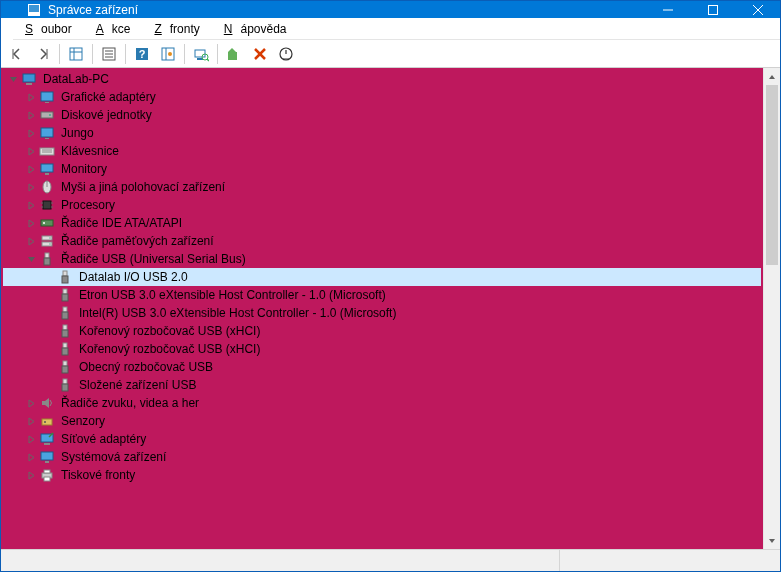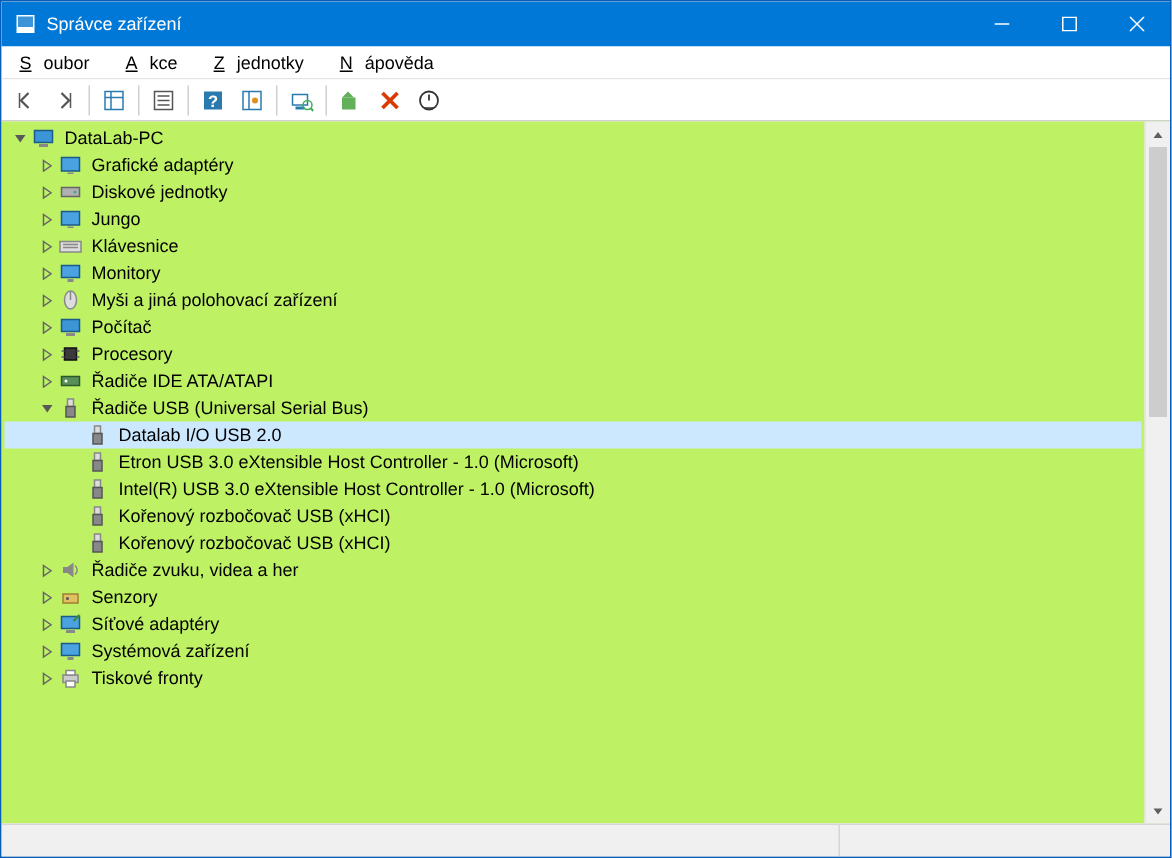--- a/index.html
+++ b/index.html
@@ -1,31 +1,31 @@
 <!DOCTYPE html>
 <html><head>
 <meta charset="utf-8">
 <style>
   * { box-sizing: border-box; margin: 0; padding: 0; }
   body { font-family: "Segoe UI", Tahoma, sans-serif; font-size: 12px; background: #fff; width: 781px; height: 572px; overflow: hidden; display: flex; flex-direction: column; border: 1px solid #0a5db6; }
   
-  .titlebar { background: #0078d7; color: #fff; height: 30px; display: flex; align-items: center; padding: 0 0 0 8px; }
+  .titlebar { background: #0078d7; color: #fff; height: 17px; display: flex; align-items: center; padding: 0 0 0 25px; }
   .titlebar .app-icon { width: 16px; height: 16px; margin-right: 6px; }
   .titlebar .title { flex: 1; font-size: 12px; }
   .titlebar .win-btn { width: 45px; height: 30px; display: flex; align-items: center; justify-content: center; cursor: default; }
   
-  .menubar { background: #fff; border-bottom: 1px solid #e5e5e5; height: 22px; display: flex; align-items: center; padding: 0 4px; }
+  .menubar { background: #fff; border-bottom: 1px solid #e5e5e5; height: 22px; display: flex; align-items: center; padding: 0 4px; margin-left: 12px; }
   .menubar span { padding: 2px 8px; cursor: default; font-size: 12px; }
   .menubar span u { text-decoration: underline; }
   
   .toolbar { background: #fff; border-bottom: 1px solid #d0d0d0; height: 28px; display: flex; align-items: center; padding: 0 4px; gap: 2px; }
   .toolbar .btn { width: 24px; height: 24px; display: flex; align-items: center; justify-content: center; cursor: default; border: 1px solid transparent; }
   .toolbar .sep { width: 1px; height: 20px; background: #d0d0d0; margin: 0 2px; }
   
-  .content { flex: 1; display: flex; overflow: hidden; background: #bef264; }
+  .content { flex: 1; display: flex; overflow: hidden; background: #be185d; }
   .tree { flex: 1; overflow-y: auto; overflow-x: hidden; padding: 2px; font-size: 12px; }
   .scrollbar { width: 17px; background: #f0f0f0; display: flex; flex-direction: column; border-left: 1px solid #e5e5e5; }
   .scrollbar .sbtn { height: 17px; display:flex; align-items:center; justify-content:center; background:#f0f0f0; }
   .scrollbar .track { flex: 1; position: relative; }
   .scrollbar .thumb { position: absolute; top: 0; left: 2px; right: 2px; height: 180px; background: #cdcdcd; }
   .row { display: flex; align-items: center; height: 18px; cursor: default; }
   .row.selected { background: #cce8ff; }
   .row.selected .label { background: #cce8ff; }
   .twisty { width: 12px; height: 12px; display: flex; align-items: center; justify-content: center; margin-right: 2px; }
   .twisty.empty { visibility: hidden; }
@@ -62,21 +62,21 @@
     <svg width="10" height="10" viewBox="0 0 10 10">
         <line x1="0" y1="0" x2="10" y2="10" stroke="#fff" stroke-width="1"></line>
         <line x1="10" y1="0" x2="0" y2="10" stroke="#fff" stroke-width="1"></line>
       </svg>
   </div>
 </div>
 
 <div class="menubar">
   <span><u>S</u><span id="m-file-rest">oubor</span></span>
   <span><u>A</u><span id="m-action-rest">kce</span></span>
-  <span><u>Z</u><span id="m-view-rest">jednotky</span></span>
+  <span><u>Z</u><span id="m-view-rest">fronty</span></span>
   <span><u>N</u><span id="m-help-rest">ápověda</span></span>
 </div>
 
 <div class="toolbar">
   <div class="btn">
       <svg width="16" height="16" viewBox="0 0 16 16">
         <path d="M10 3 L5 8 L10 13" fill="none" stroke="#555" stroke-width="1.5"></path>
         <path d="M4 3 L4 13" stroke="#555" stroke-width="1"></path>
       </svg>
     </div>
@@ -241,34 +241,20 @@
             <path d="M2 1 L7 4.5 L2 8 Z" fill="none" stroke="#666" stroke-width="1"></path>
           </svg>
         </span>
         <span class="dev-icon">
           <svg width="16" height="16" viewBox="0 0 16 16">
             <ellipse cx="8" cy="8" rx="4" ry="6" fill="#ddd" stroke="#888"></ellipse>
             <line x1="8" y1="2" x2="8" y2="8" stroke="#888"></line>
           </svg>
         </span>
         <span class="label">Myši a jiná polohovací zařízení</span>
-      </div>
-      <div class="row" style="padding-left:22px">
-        <span class="twisty ">
-          <svg width="9" height="9" viewBox="0 0 9 9">
-            <path d="M2 1 L7 4.5 L2 8 Z" fill="none" stroke="#666" stroke-width="1"></path>
-          </svg>
-        </span>
-        <span class="dev-icon">
-          <svg width="16" height="16" viewBox="0 0 16 16">
-            <rect x="2" y="3" width="12" height="8" fill="#3b95d6" stroke="#1b5a8a"></rect>
-            <rect x="5" y="12" width="6" height="2" fill="#888"></rect>
-          </svg>
-        </span>
-        <span class="label">Počítač</span>
       </div>
       <div class="row" style="padding-left:22px">
         <span class="twisty ">
           <svg width="9" height="9" viewBox="0 0 9 9">
             <path d="M2 1 L7 4.5 L2 8 Z" fill="none" stroke="#666" stroke-width="1"></path>
           </svg>
         </span>
         <span class="dev-icon">
           <svg width="16" height="16" viewBox="0 0 16 16">
             <rect x="4" y="4" width="8" height="8" fill="#3a3a3a" stroke="#111"></rect>
@@ -290,20 +276,36 @@
           <svg width="16" height="16" viewBox="0 0 16 16">
             <rect x="2" y="5" width="12" height="6" fill="#5a8f5a" stroke="#2a5a2a"></rect>
             <circle cx="5" cy="8" r="1" fill="#fff"></circle>
           </svg>
         </span>
         <span class="label">Řadiče IDE ATA/ATAPI</span>
       </div>
       <div class="row" style="padding-left:22px">
         <span class="twisty ">
           <svg width="9" height="9" viewBox="0 0 9 9">
+            <path d="M2 1 L7 4.5 L2 8 Z" fill="none" stroke="#666" stroke-width="1"></path>
+          </svg>
+        </span>
+        <span class="dev-icon">
+          <svg width="16" height="16" viewBox="0 0 16 16">
+            <rect x="3" y="3" width="10" height="4" fill="#ddd" stroke="#888"></rect>
+            <rect x="3" y="9" width="10" height="4" fill="#ddd" stroke="#888"></rect>
+            <circle cx="11" cy="5" r="0.7" fill="#4a8"></circle>
+            <circle cx="11" cy="11" r="0.7" fill="#4a8"></circle>
+          </svg>
+        </span>
+        <span class="label">Řadiče paměťových zařízení</span>
+      </div>
+      <div class="row" style="padding-left:22px">
+        <span class="twisty ">
+          <svg width="9" height="9" viewBox="0 0 9 9">
             <path d="M1 2 L8 2 L4.5 7 Z" fill="#595959"></path>
           </svg>
         </span>
         <span class="dev-icon">
           <svg width="16" height="16" viewBox="0 0 16 16">
             <rect x="6" y="2" width="4" height="5" fill="#ddd" stroke="#888"></rect>
             <rect x="5" y="7" width="6" height="7" fill="#888" stroke="#555"></rect>
           </svg>
         </span>
         <span class="label">Řadiče USB (Universal Serial Bus)</span>
@@ -350,20 +352,40 @@
       </div>
       <div class="row" style="padding-left:40px">
         <span class="twisty empty"></span>
         <span class="dev-icon">
           <svg width="16" height="16" viewBox="0 0 16 16">
             <rect x="6" y="2" width="4" height="5" fill="#ddd" stroke="#888"></rect>
             <rect x="5" y="7" width="6" height="7" fill="#888" stroke="#555"></rect>
           </svg>
         </span>
         <span class="label">Kořenový rozbočovač USB (xHCI)</span>
+      </div>
+      <div class="row" style="padding-left:40px">
+        <span class="twisty empty"></span>
+        <span class="dev-icon">
+          <svg width="16" height="16" viewBox="0 0 16 16">
+            <rect x="6" y="2" width="4" height="5" fill="#ddd" stroke="#888"></rect>
+            <rect x="5" y="7" width="6" height="7" fill="#888" stroke="#555"></rect>
+          </svg>
+        </span>
+        <span class="label">Obecný rozbočovač USB</span>
+      </div>
+      <div class="row" style="padding-left:40px">
+        <span class="twisty empty"></span>
+        <span class="dev-icon">
+          <svg width="16" height="16" viewBox="0 0 16 16">
+            <rect x="6" y="2" width="4" height="5" fill="#ddd" stroke="#888"></rect>
+            <rect x="5" y="7" width="6" height="7" fill="#888" stroke="#555"></rect>
+          </svg>
+        </span>
+        <span class="label">Složené zařízení USB</span>
       </div>
       <div class="row" style="padding-left:22px">
         <span class="twisty ">
           <svg width="9" height="9" viewBox="0 0 9 9">
             <path d="M2 1 L7 4.5 L2 8 Z" fill="none" stroke="#666" stroke-width="1"></path>
           </svg>
         </span>
         <span class="dev-icon">
           <svg width="16" height="16" viewBox="0 0 16 16">
             <path d="M3 6 L6 6 L10 3 L10 13 L6 10 L3 10 Z" fill="#888"></path>

